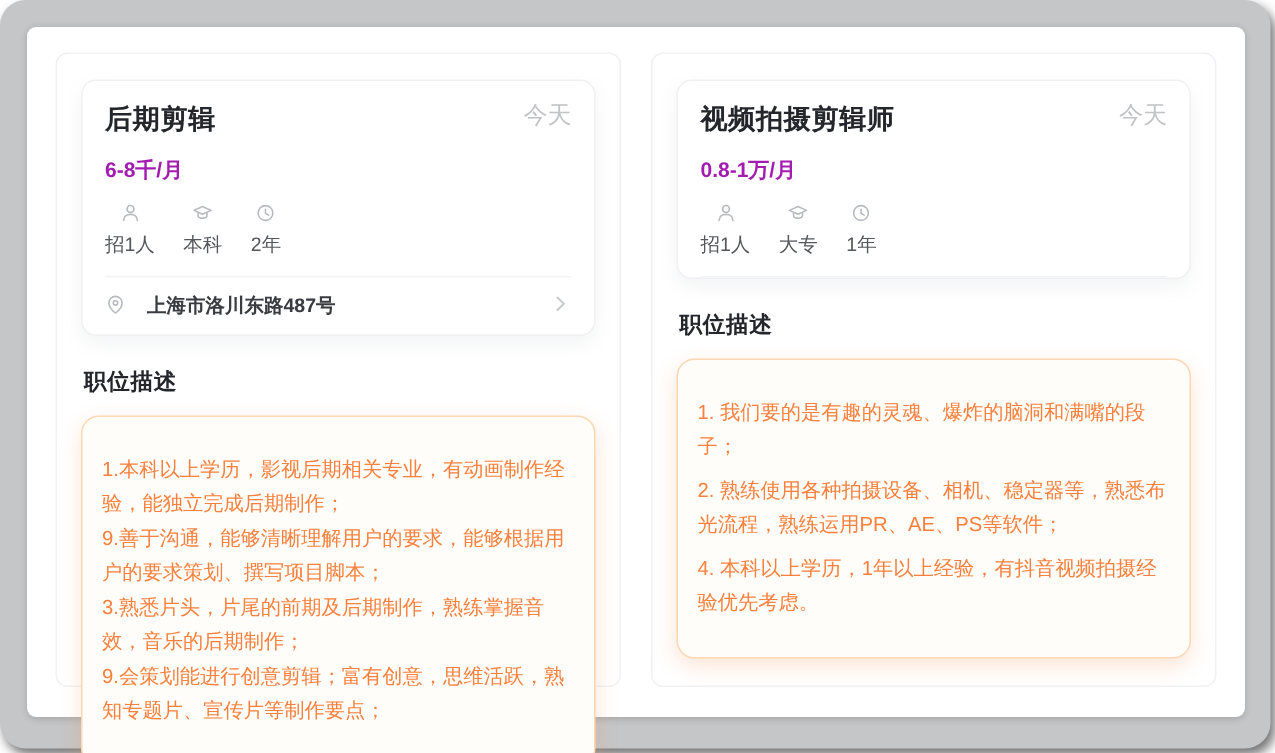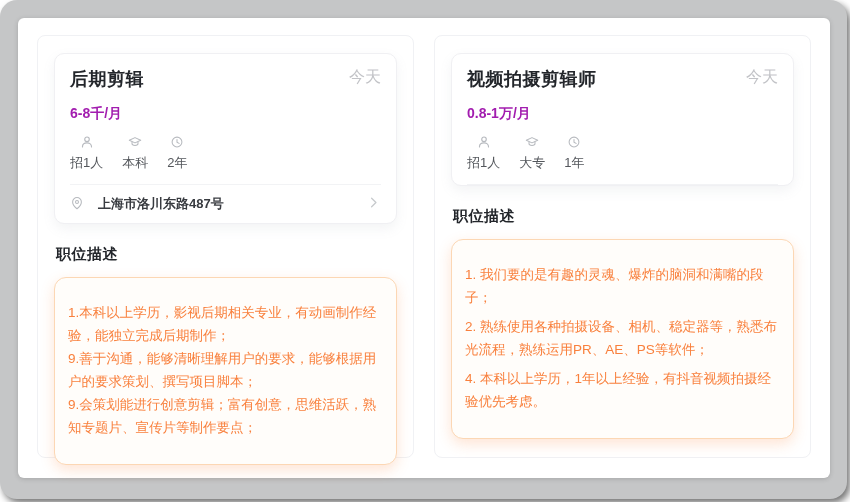--- a/index.html
+++ b/index.html
@@ -169,20 +169,21 @@
             </svg>
           </span>
         </div>
       </div>
 
       <h3 class="section-title" data-name="section-title">职位描述</h3>
 
       <div class="desc-box" data-name="job-description-box">
         <p data-name="description-item">1.本科以上学历，影视后期相关专业，有动画制作经验，能独立完成后期制作；</p>
         <p data-name="description-item">9.善于沟通，能够清晰理解用户的要求，能够根据用户的要求策划、撰写项目脚本；</p>
+        <p data-name="description-item">3.熟悉片头，片尾的前期及后期制作，熟练掌握音效，音乐的后期制作；</p>
         <p data-name="description-item">9.会策划能进行创意剪辑；富有创意，思维活跃，熟知专题片、宣传片等制作要点；</p>
       </div>
     </section>
 
     <section class="panel" data-name="job-panel-right">
       <div class="job-info-card" data-name="job-info-card">
         <div class="title-row" data-name="title-row">
           <h2 class="job-title" data-name="job-title">视频拍摄剪辑师</h2>
           <span class="posted-date" data-name="posted-date">今天</span>
         </div>

